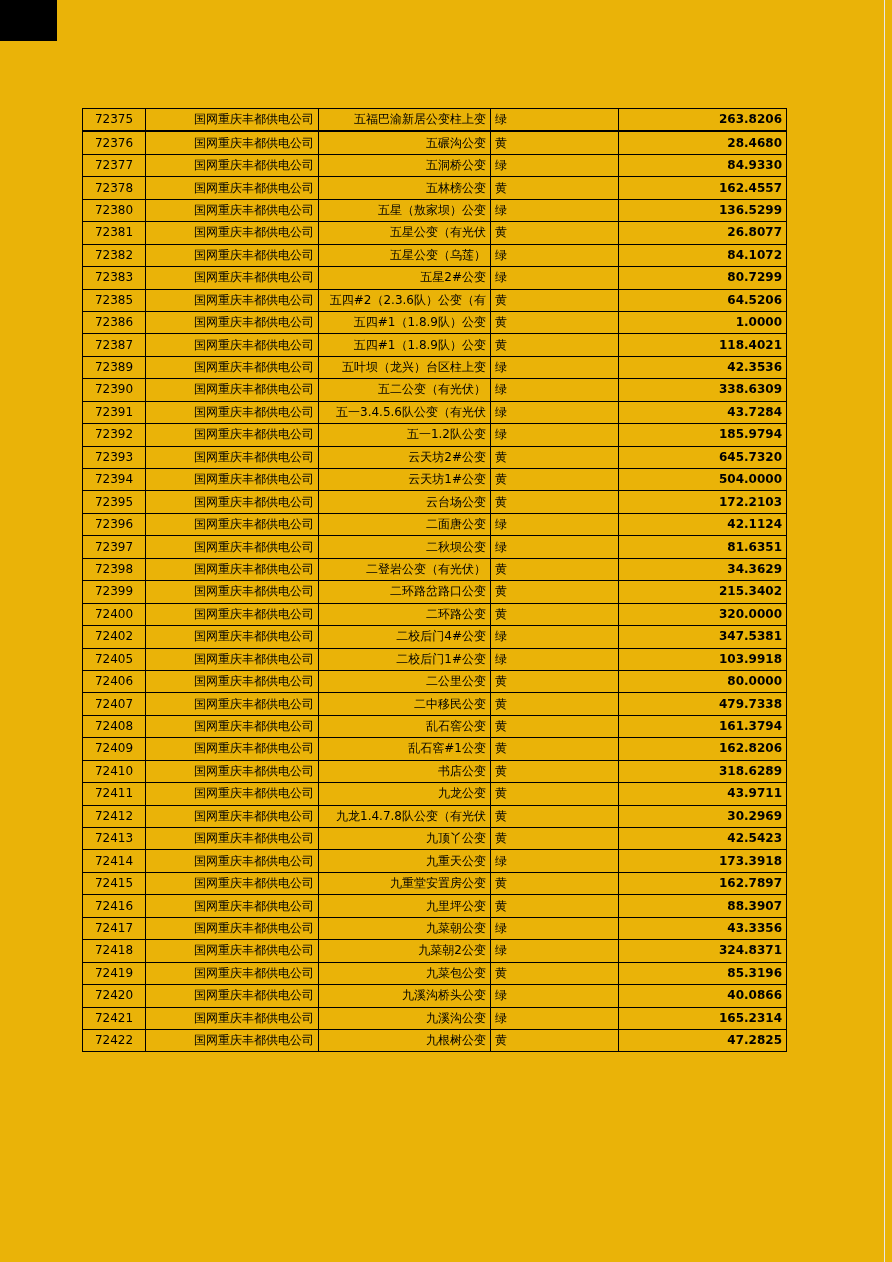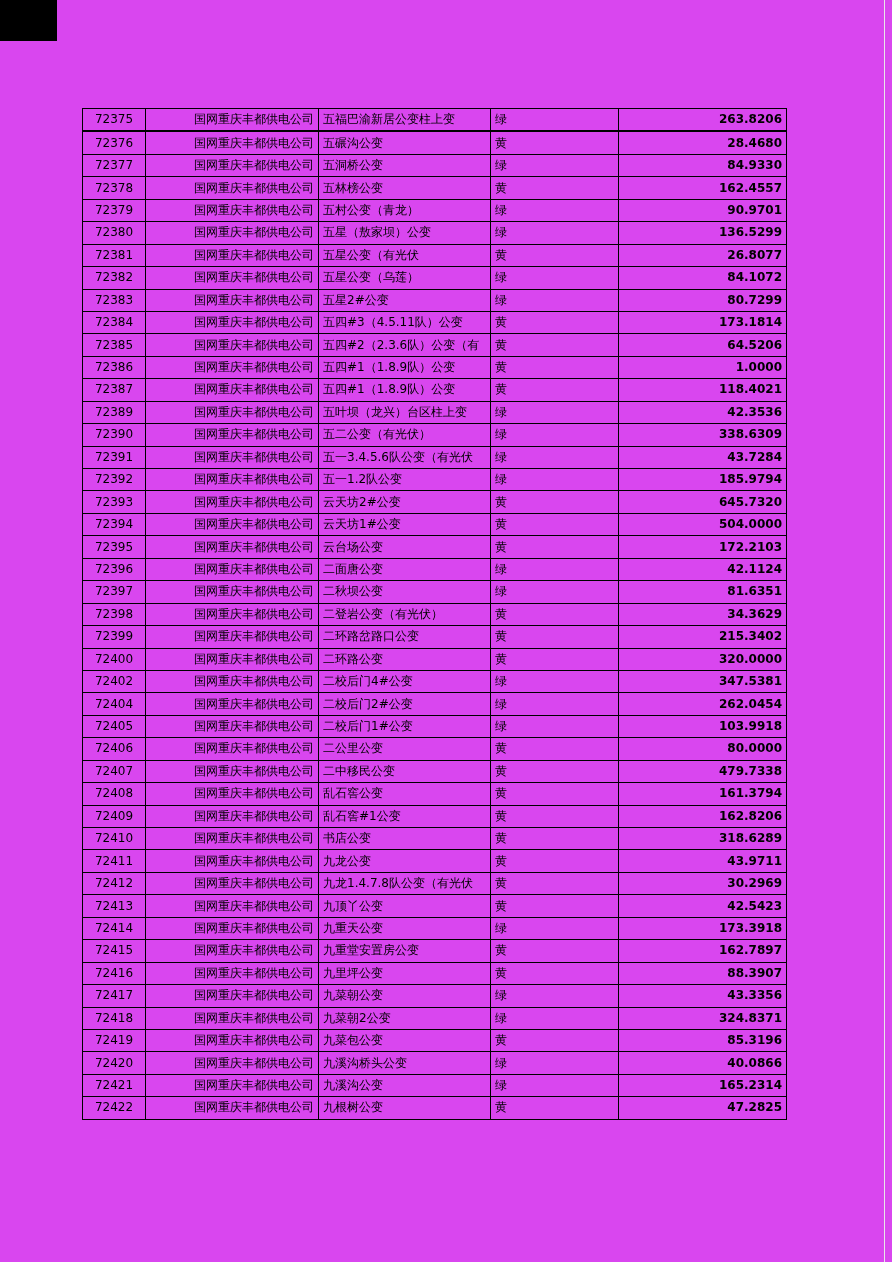--- a/index.html
+++ b/index.html
@@ -4,21 +4,21 @@
 <style>
   html, body {
     margin: 0;
     padding: 0;
     background: #ffffff;
   }
   .page {
     position: relative;
     width: 892px;
     height: 1262px;
-    background: #d946ef;
+    background: #eab308;
     overflow: hidden;
     font-family: "DejaVu Sans", "Liberation Sans", sans-serif;
     color: #000000;
   }
   .corner-block {
     position: absolute;
     left: 0;
     top: 0;
     width: 57px;
     height: 41px;
@@ -55,21 +55,21 @@
   }
   td.c-id {
     text-align: center;
     font-size: 13px;
   }
   td.c-company {
     text-align: right;
     padding-left: 5px;
   }
   td.c-name {
-    text-align: left;
+    text-align: right;
     padding-left: 5px;
   }
   td.c-status {
     text-align: left;
     padding-left: 5px;
   }
   td.c-value {
     text-align: right;
     padding-right: 78px;
     font-size: 13px;
@@ -117,27 +117,20 @@
     </tr>
 
     <tr>
       <td class="c-id">72378</td>
       <td class="c-company">国网重庆丰都供电公司</td>
       <td class="c-name">五林榜公变</td>
       <td class="c-status">黄</td>
       <td class="c-value">162.4557</td>
     </tr>
 
-    <tr>
-      <td class="c-id">72379</td>
-      <td class="c-company">国网重庆丰都供电公司</td>
-      <td class="c-name">五村公变（青龙）</td>
-      <td class="c-status">绿</td>
-      <td class="c-value">90.9701</td>
-    </tr>
 
     <tr>
       <td class="c-id">72380</td>
       <td class="c-company">国网重庆丰都供电公司</td>
       <td class="c-name">五星（敖家坝）公变</td>
       <td class="c-status">绿</td>
       <td class="c-value">136.5299</td>
     </tr>
 
     <tr>
@@ -157,27 +150,20 @@
     </tr>
 
     <tr>
       <td class="c-id">72383</td>
       <td class="c-company">国网重庆丰都供电公司</td>
       <td class="c-name">五星2#公变</td>
       <td class="c-status">绿</td>
       <td class="c-value">80.7299</td>
     </tr>
 
-    <tr>
-      <td class="c-id">72384</td>
-      <td class="c-company">国网重庆丰都供电公司</td>
-      <td class="c-name">五四#3（4.5.11队）公变</td>
-      <td class="c-status">黄</td>
-      <td class="c-value">173.1814</td>
-    </tr>
 
     <tr>
       <td class="c-id">72385</td>
       <td class="c-company">国网重庆丰都供电公司</td>
       <td class="c-name">五四#2（2.3.6队）公变（有</td>
       <td class="c-status">黄</td>
       <td class="c-value">64.5206</td>
     </tr>
 
     <tr>
@@ -296,27 +282,20 @@
 
     <tr>
       <td class="c-id">72402</td>
       <td class="c-company">国网重庆丰都供电公司</td>
       <td class="c-name">二校后门4#公变</td>
       <td class="c-status">绿</td>
       <td class="c-value">347.5381</td>
     </tr>
 
 
-    <tr>
-      <td class="c-id">72404</td>
-      <td class="c-company">国网重庆丰都供电公司</td>
-      <td class="c-name">二校后门2#公变</td>
-      <td class="c-status">绿</td>
-      <td class="c-value">262.0454</td>
-    </tr>
 
     <tr>
       <td class="c-id">72405</td>
       <td class="c-company">国网重庆丰都供电公司</td>
       <td class="c-name">二校后门1#公变</td>
       <td class="c-status">绿</td>
       <td class="c-value">103.9918</td>
     </tr>
 
     <tr>

